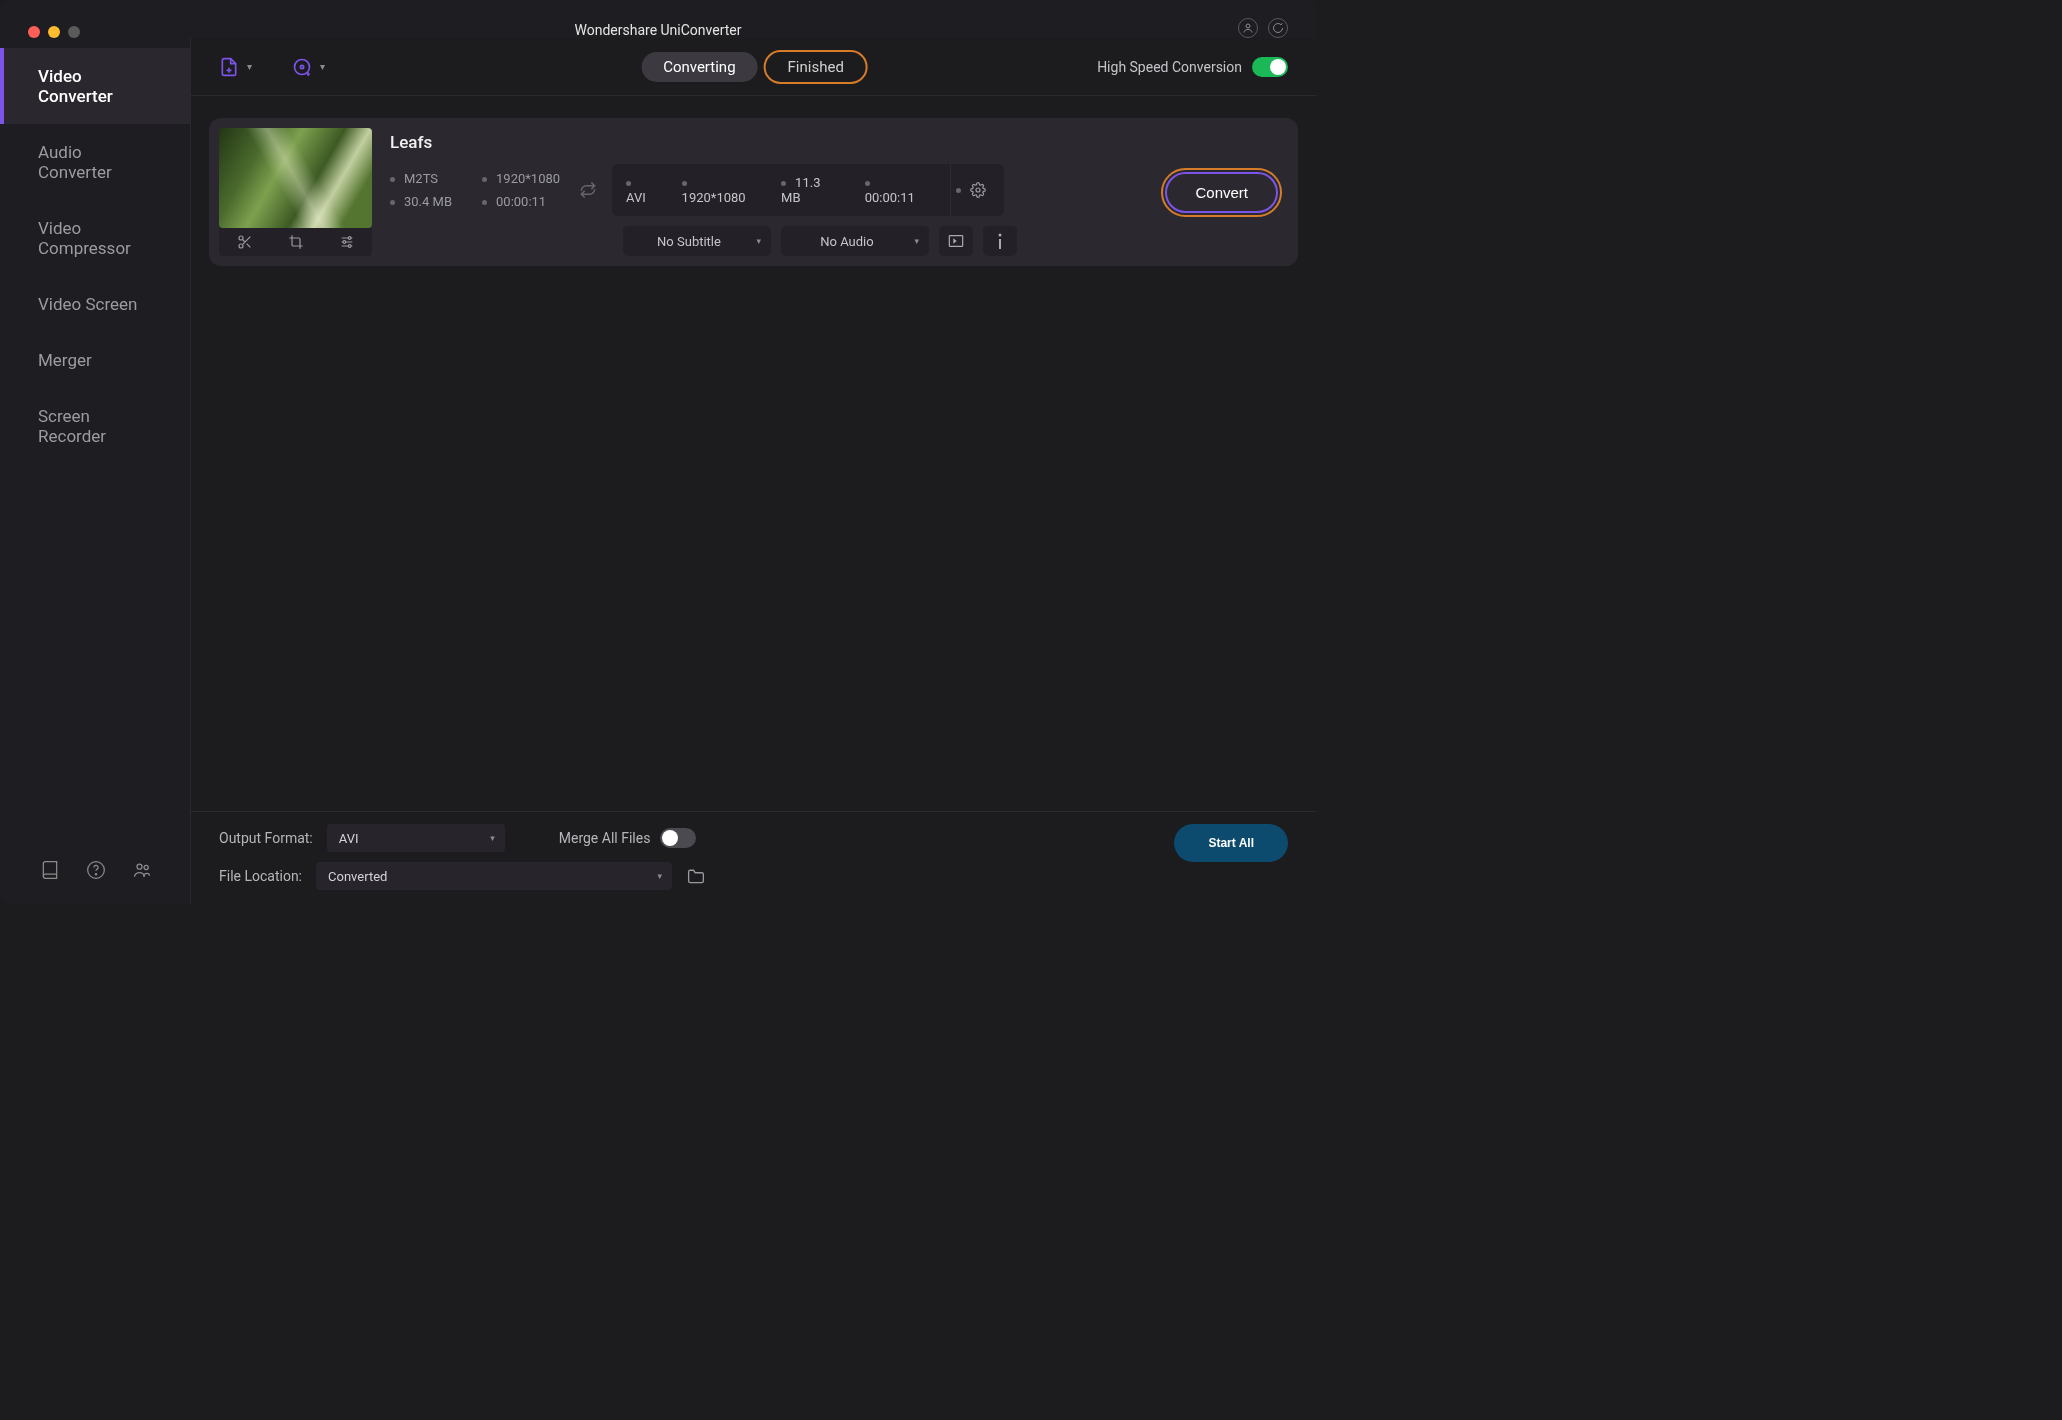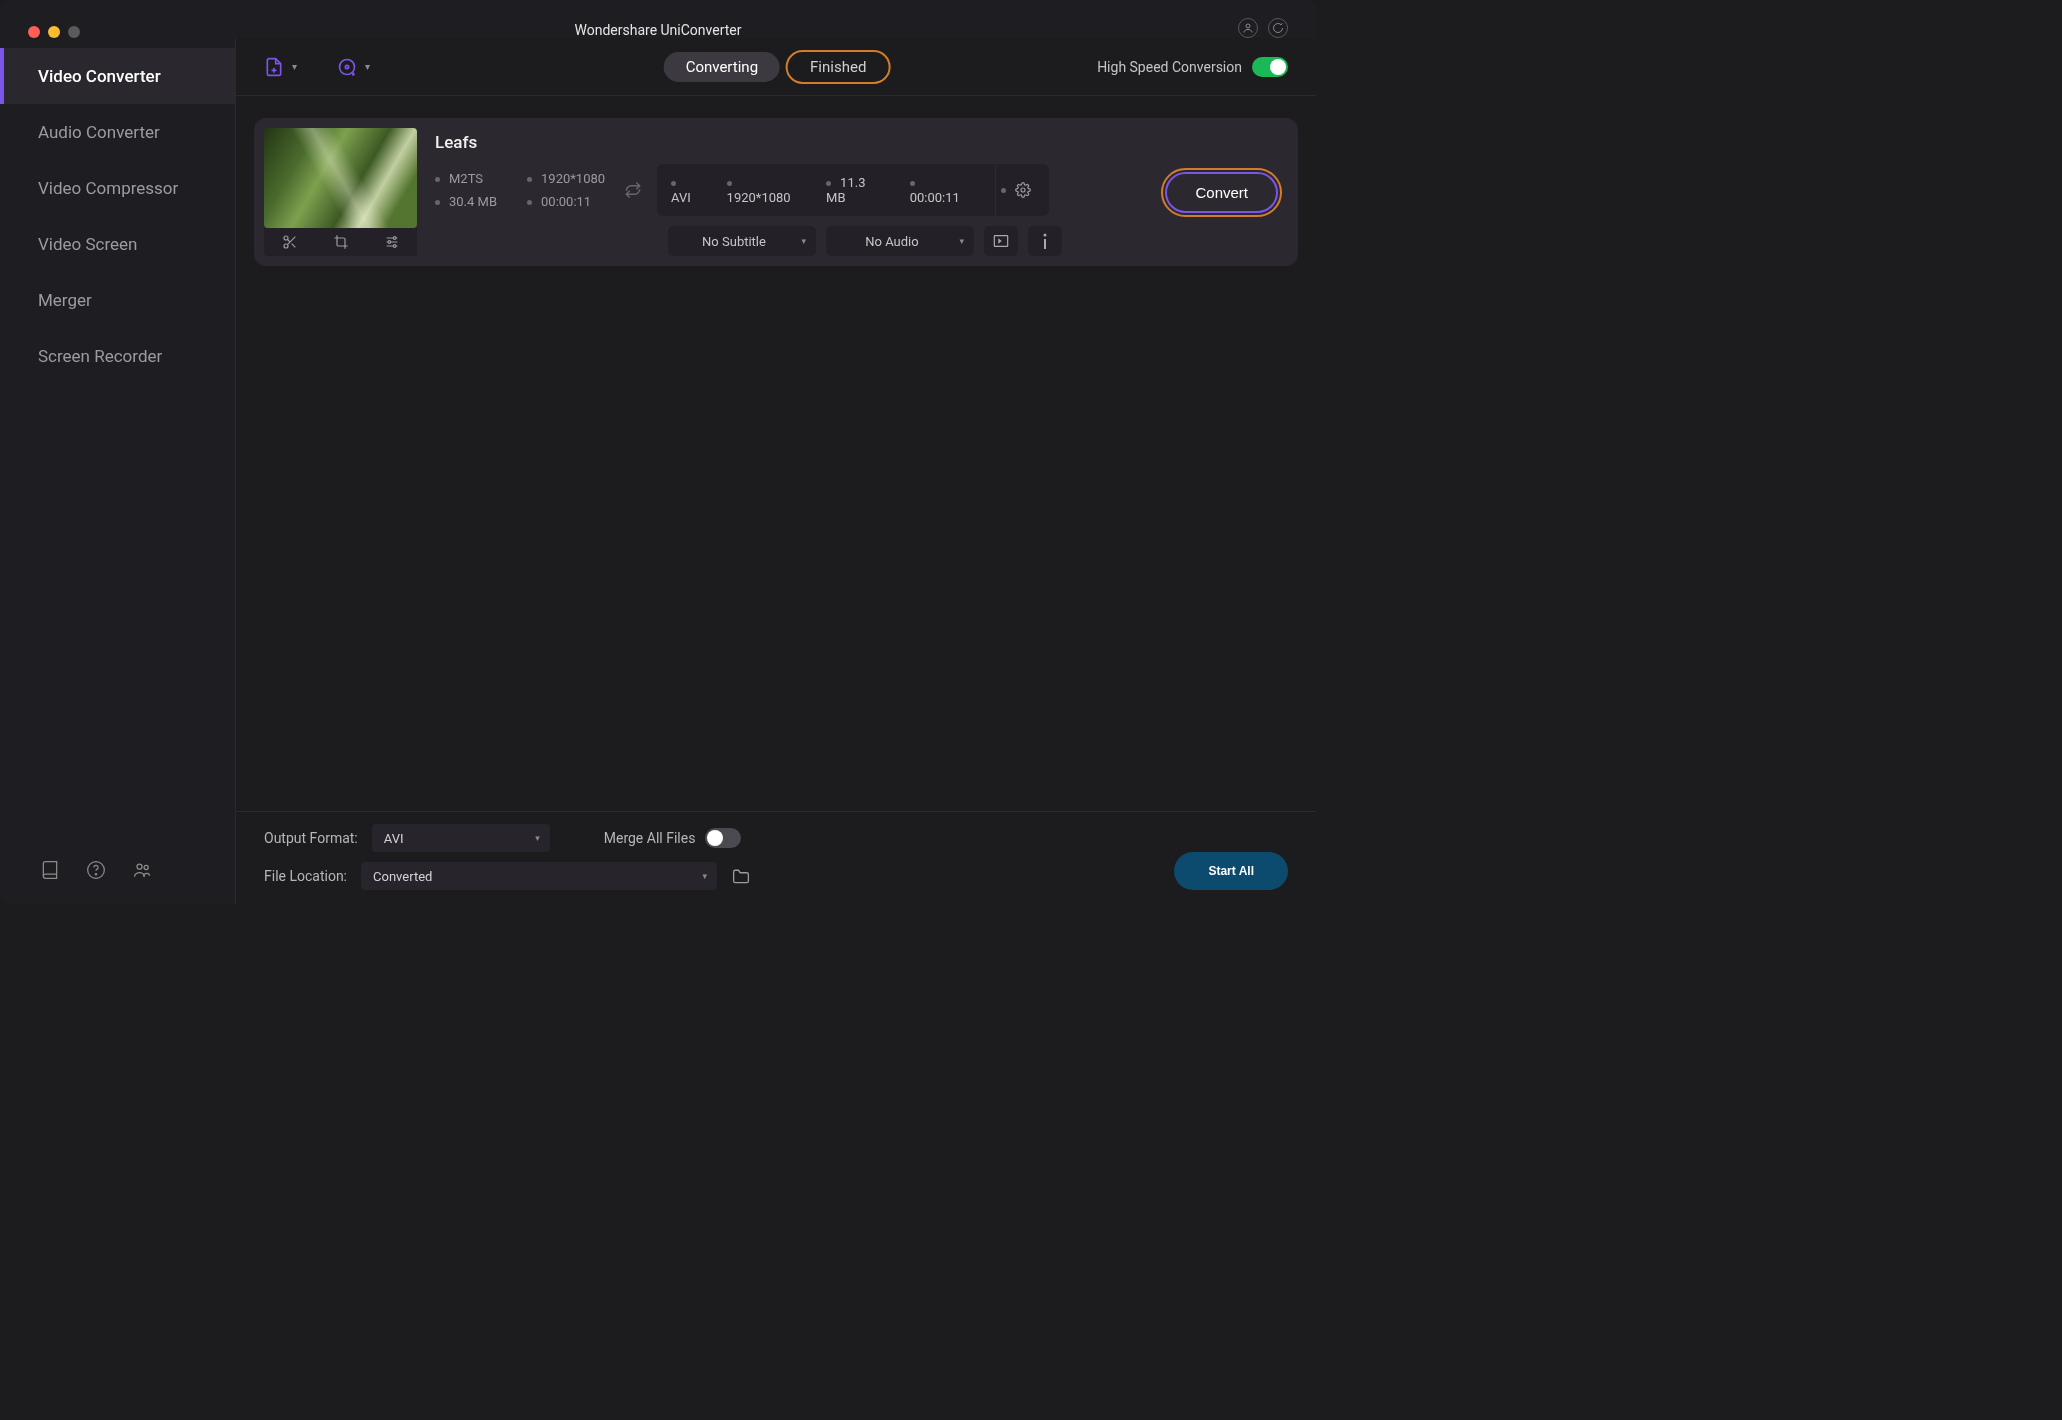--- a/index.html
+++ b/index.html
@@ -41,21 +41,21 @@
 .titlebar-right .tbicon {
   width: 20px; height: 20px;
   display: flex; align-items: center; justify-content: center;
   border-radius: 50%;
   border: 1px solid #5a5a5f;
 }
 
 .main-layout { display: flex; height: calc(100% - 38px); }
 
 .sidebar {
-  width: 236px;
+  width: 191px;
   background: #1e1d21;
   border-right: 1px solid #2a2a2e;
   display: flex;
   flex-direction: column;
 }
 .sidebar-items { flex: 1; padding-top: 10px; }
 .sidebar-item {
   padding: 18px 38px;
   font-size: 17px;
   color: #9c9ba0;
@@ -291,21 +291,21 @@
   font-size: 15px;
   font-weight: 500;
   cursor: pointer;
   background: transparent;
 }
 
 .footer {
   border-top: 1px solid #2a2a2e;
   padding: 12px 28px 14px;
   display: flex;
-  align-items: flex-end;
+  align-items: flex-start;
 }
 .footer-left {
   display: flex;
   flex-direction: column;
   gap: 10px;
 }
 .footer-row {
   display: flex;
   align-items: center;
   gap: 14px;

